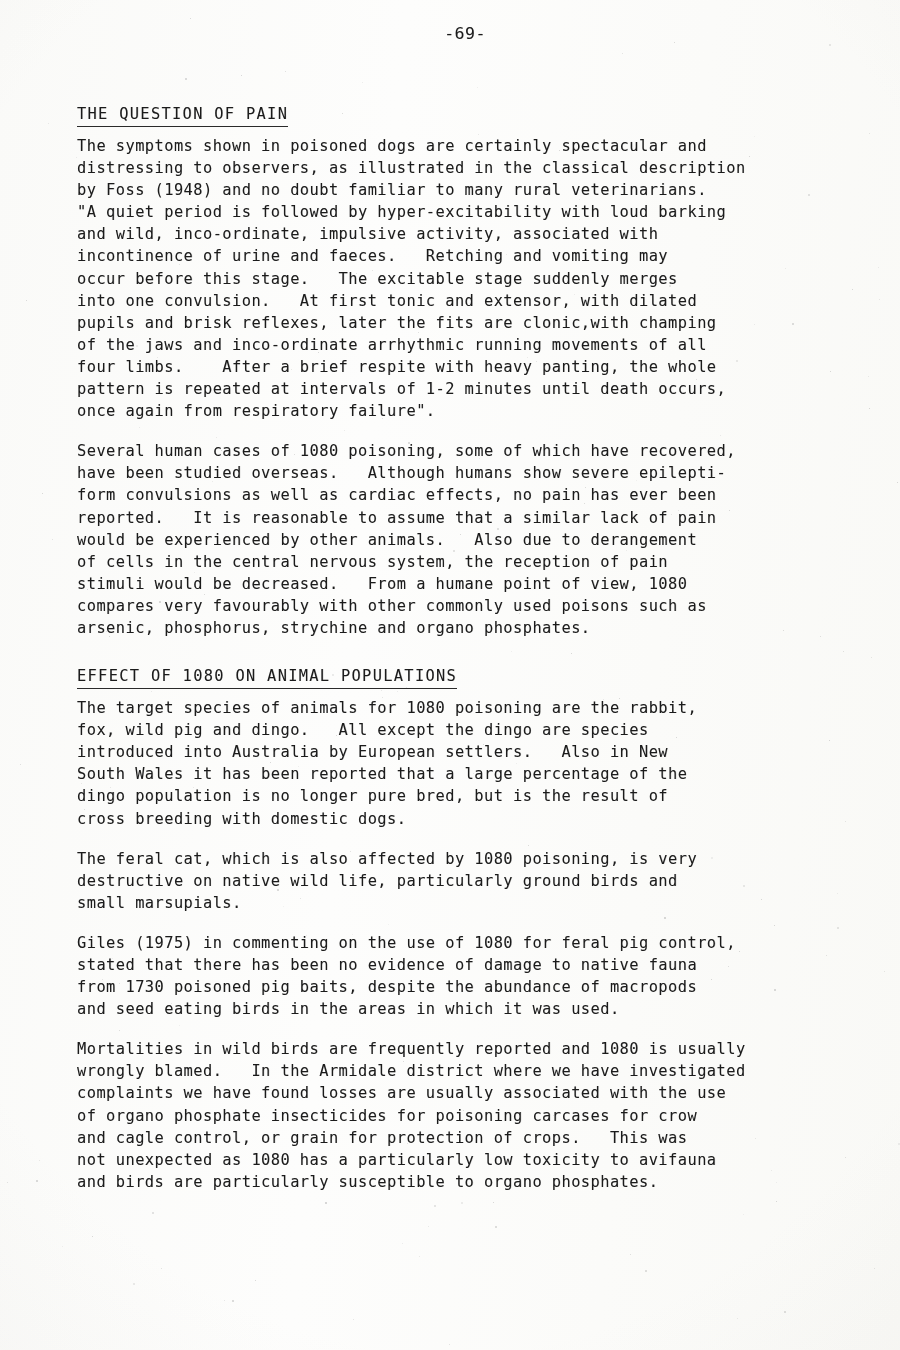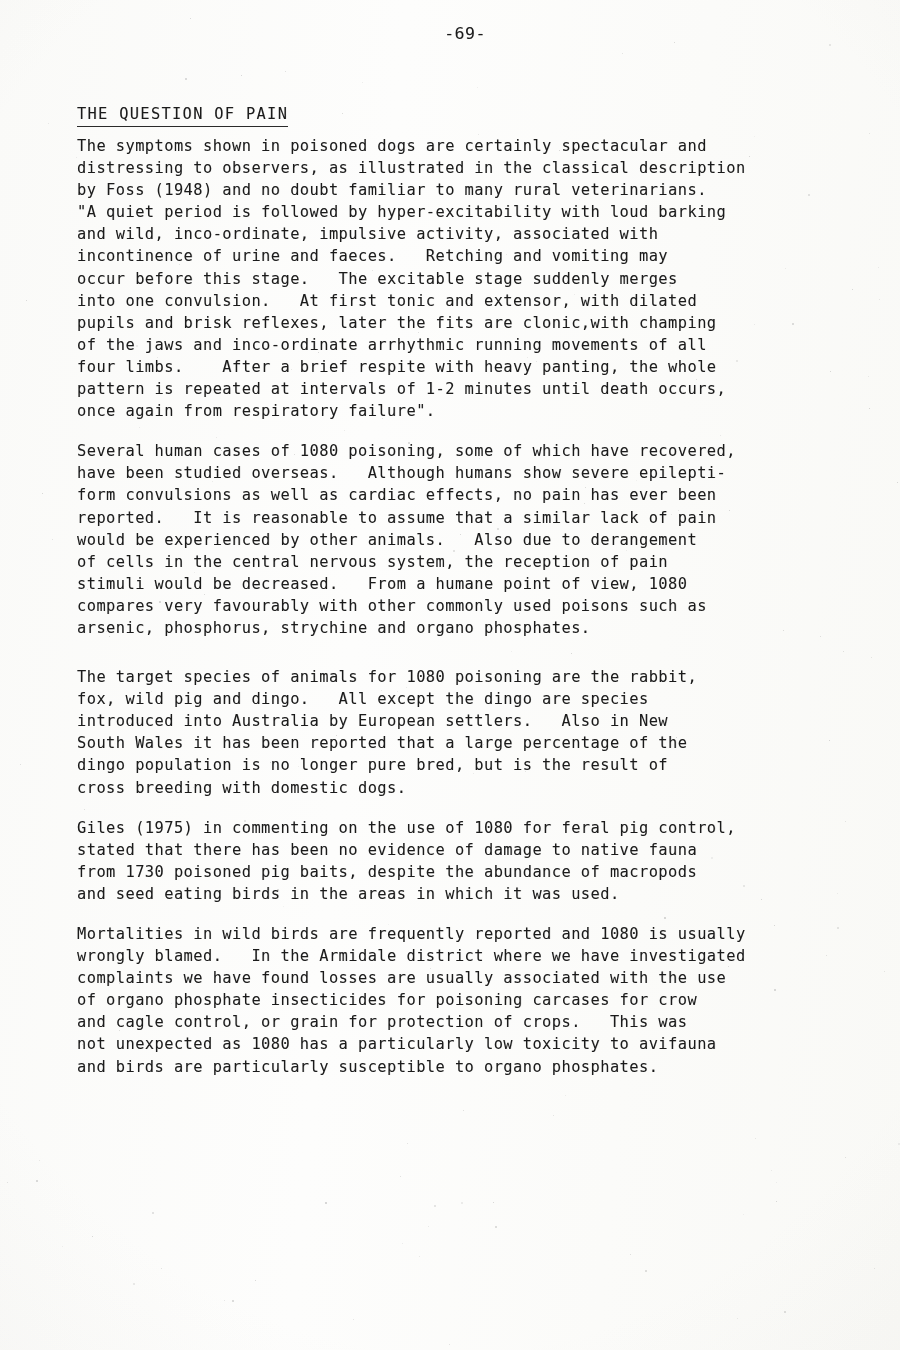--- a/index.html
+++ b/index.html
@@ -314,26 +314,30 @@
         <p class="para">Several human cases of 1080 poisoning, some of which have recovered,
 have been studied overseas.   Although humans show severe epilepti-
 form convulsions as well as cardiac effects, no pain has ever been
 reported.   It is reasonable to assume that a similar lack of pain
 would be experienced by other animals.   Also due to derangement
 of cells in the central nervous system, the reception of pain
 stimuli would be decreased.   From a humane point of view, 1080
 compares very favourably with other commonly used poisons such as
 arsenic, phosphorus, strychine and organo phosphates.</p>
         <div class="gap-before-heading"></div>
+        <div class="heading-block"><h2 class="heading">EFFECT OF 1080 ON ANIMAL POPULATIONS</h2></div>
         <p class="para">The target species of animals for 1080 poisoning are the rabbit,
 fox, wild pig and dingo.   All except the dingo are species
 introduced into Australia by European settlers.   Also in New
 South Wales it has been reported that a large percentage of the
 dingo population is no longer pure bred, but is the result of
 cross breeding with domestic dogs.</p>
+        <p class="para">The feral cat, which is also affected by 1080 poisoning, is very
+destructive on native wild life, particularly ground birds and
+small marsupials.</p>
         <p class="para">Giles (1975) in commenting on the use of 1080 for feral pig control,
 stated that there has been no evidence of damage to native fauna
 from 1730 poisoned pig baits, despite the abundance of macropods
 and seed eating birds in the areas in which it was used.</p>
         <p class="para">Mortalities in wild birds are frequently reported and 1080 is usually
 wrongly blamed.   In the Armidale district where we have investigated
 complaints we have found losses are usually associated with the use
 of organo phosphate insecticides for poisoning carcases for crow
 and cagle control, or grain for protection of crops.   This was
 not unexpected as 1080 has a particularly low toxicity to avifauna

